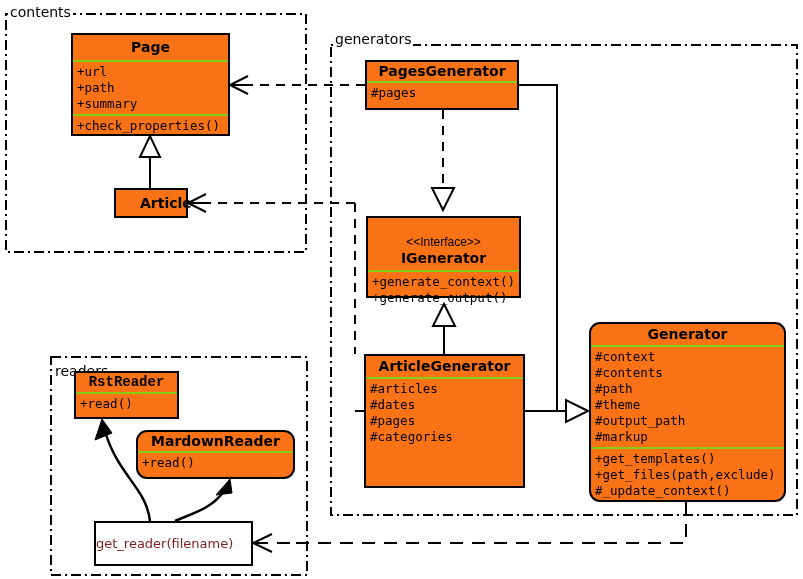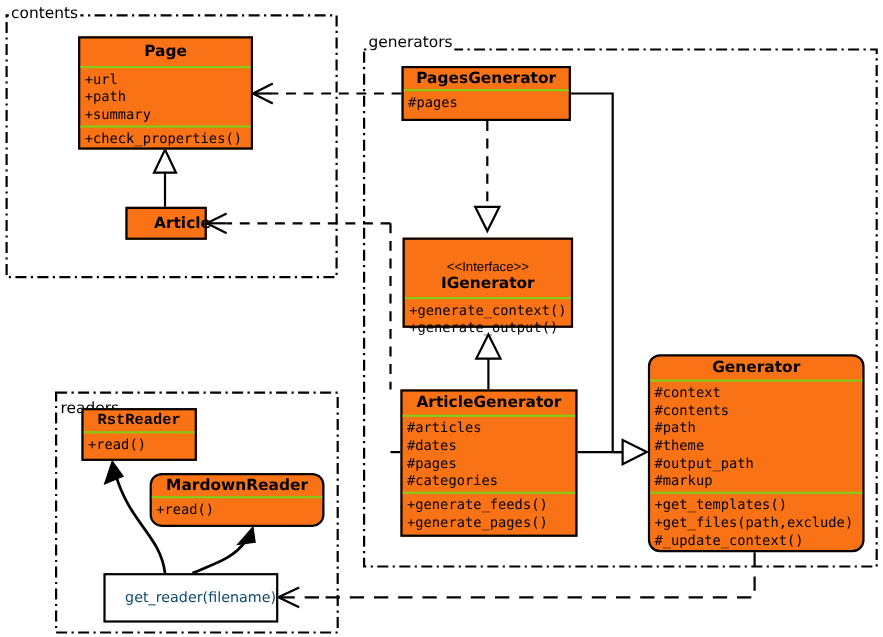--- a/index.html
+++ b/index.html
@@ -73,24 +73,24 @@
   .uml-compartment .row {
     display: block;
   }
   .plain-box {
     position: absolute;
     box-sizing: border-box;
     border: 2px solid #000000;
     background: #ffffff;
     display: flex;
     align-items: center;
-    justify-content: flex-end;
+    justify-content: flex-start;
     font-family: "DejaVu Sans", sans-serif;
     font-size: 13px;
-    color: #0c4a6e;
+    color: #7f1d1d;
     white-space: nowrap;
   }
 </style>
 </head>
 <body>
 
 <div id="diagram-root">
 
   <svg id="diagram-canvas" viewBox="0 0 803 579" xmlns="http://www.w3.org/2000/svg">
 
@@ -197,24 +197,20 @@
     </div>
   </div>
 
   <div class="uml-class" style="left:364px; top:354px; width:161px; height:134px;">
     <div class="uml-title" style="padding:2px 4px;">ArticleGenerator</div>
     <div class="uml-compartment uml-sep">
       <span class="row">#articles</span>
       <span class="row">#dates</span>
       <span class="row">#pages</span>
       <span class="row">#categories</span>
-    </div>
-    <div class="uml-compartment uml-sep">
-      <span class="row">+generate_feeds()</span>
-      <span class="row">+generate_pages()</span>
     </div>
   </div>
 
   <div class="uml-class" style="left:589px; top:322px; width:197px; height:180px;border-radius:11px;">
     <div class="uml-title" style="padding:2px 4px;">Generator</div>
     <div class="uml-compartment uml-sep">
       <span class="row">#context</span>
       <span class="row">#contents</span>
       <span class="row">#path</span>
       <span class="row">#theme</span>

